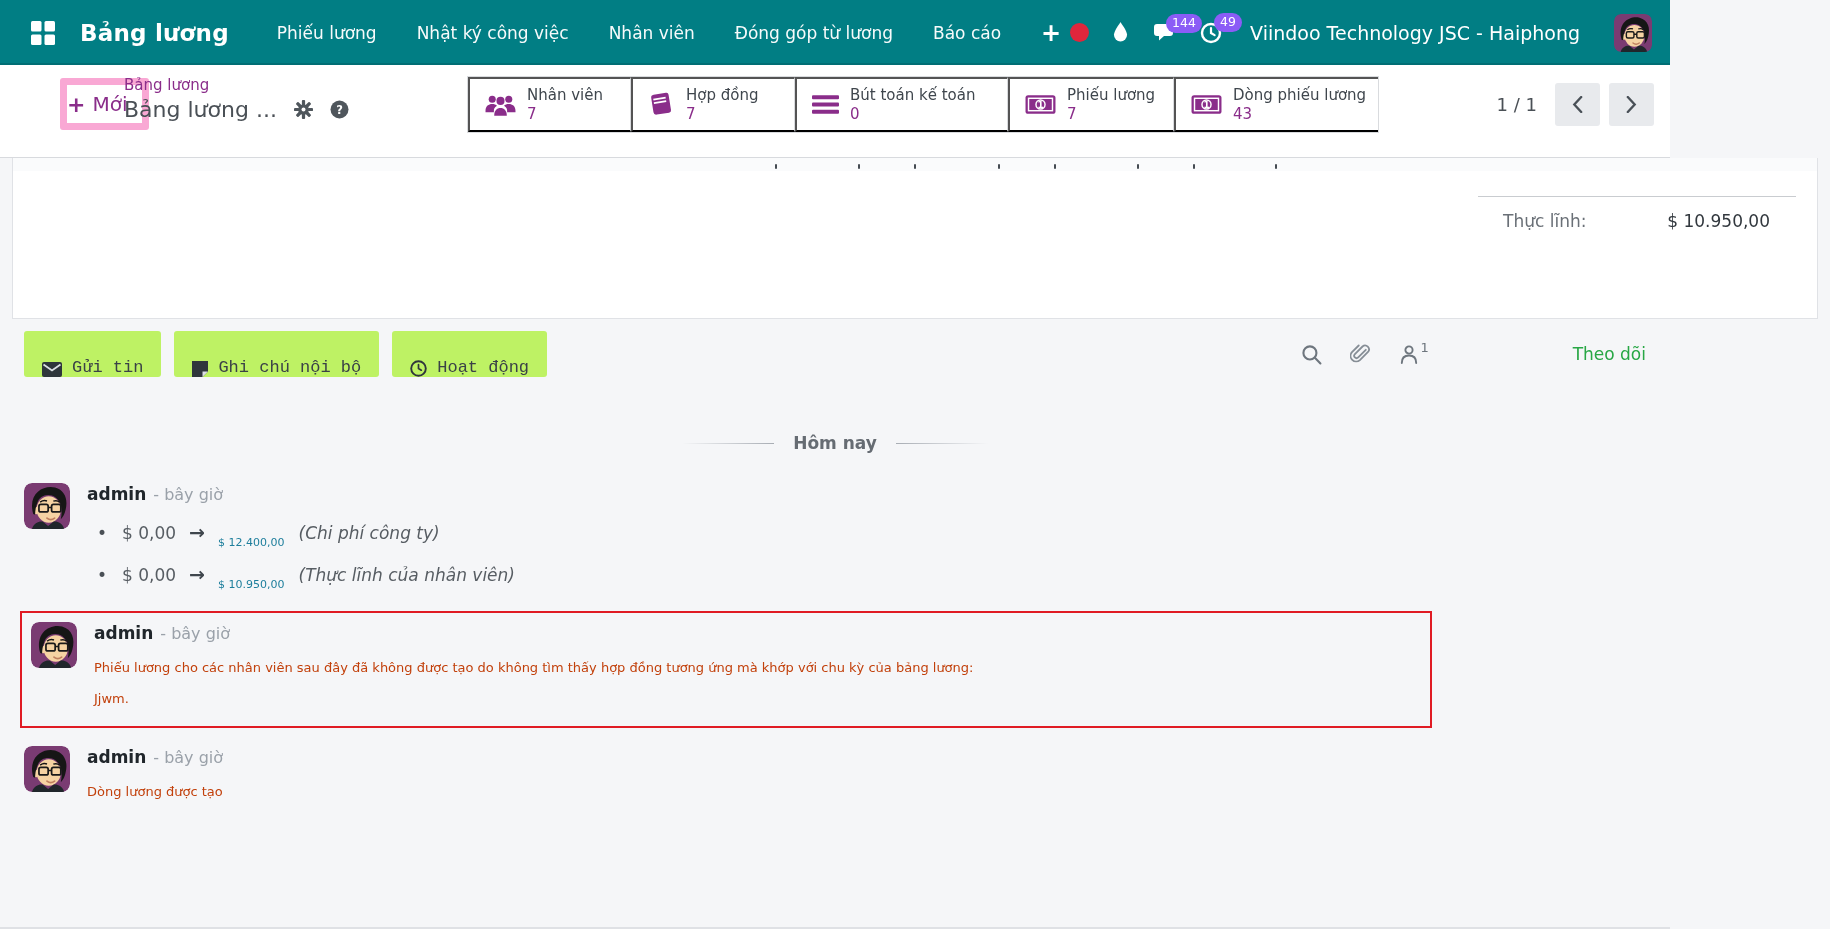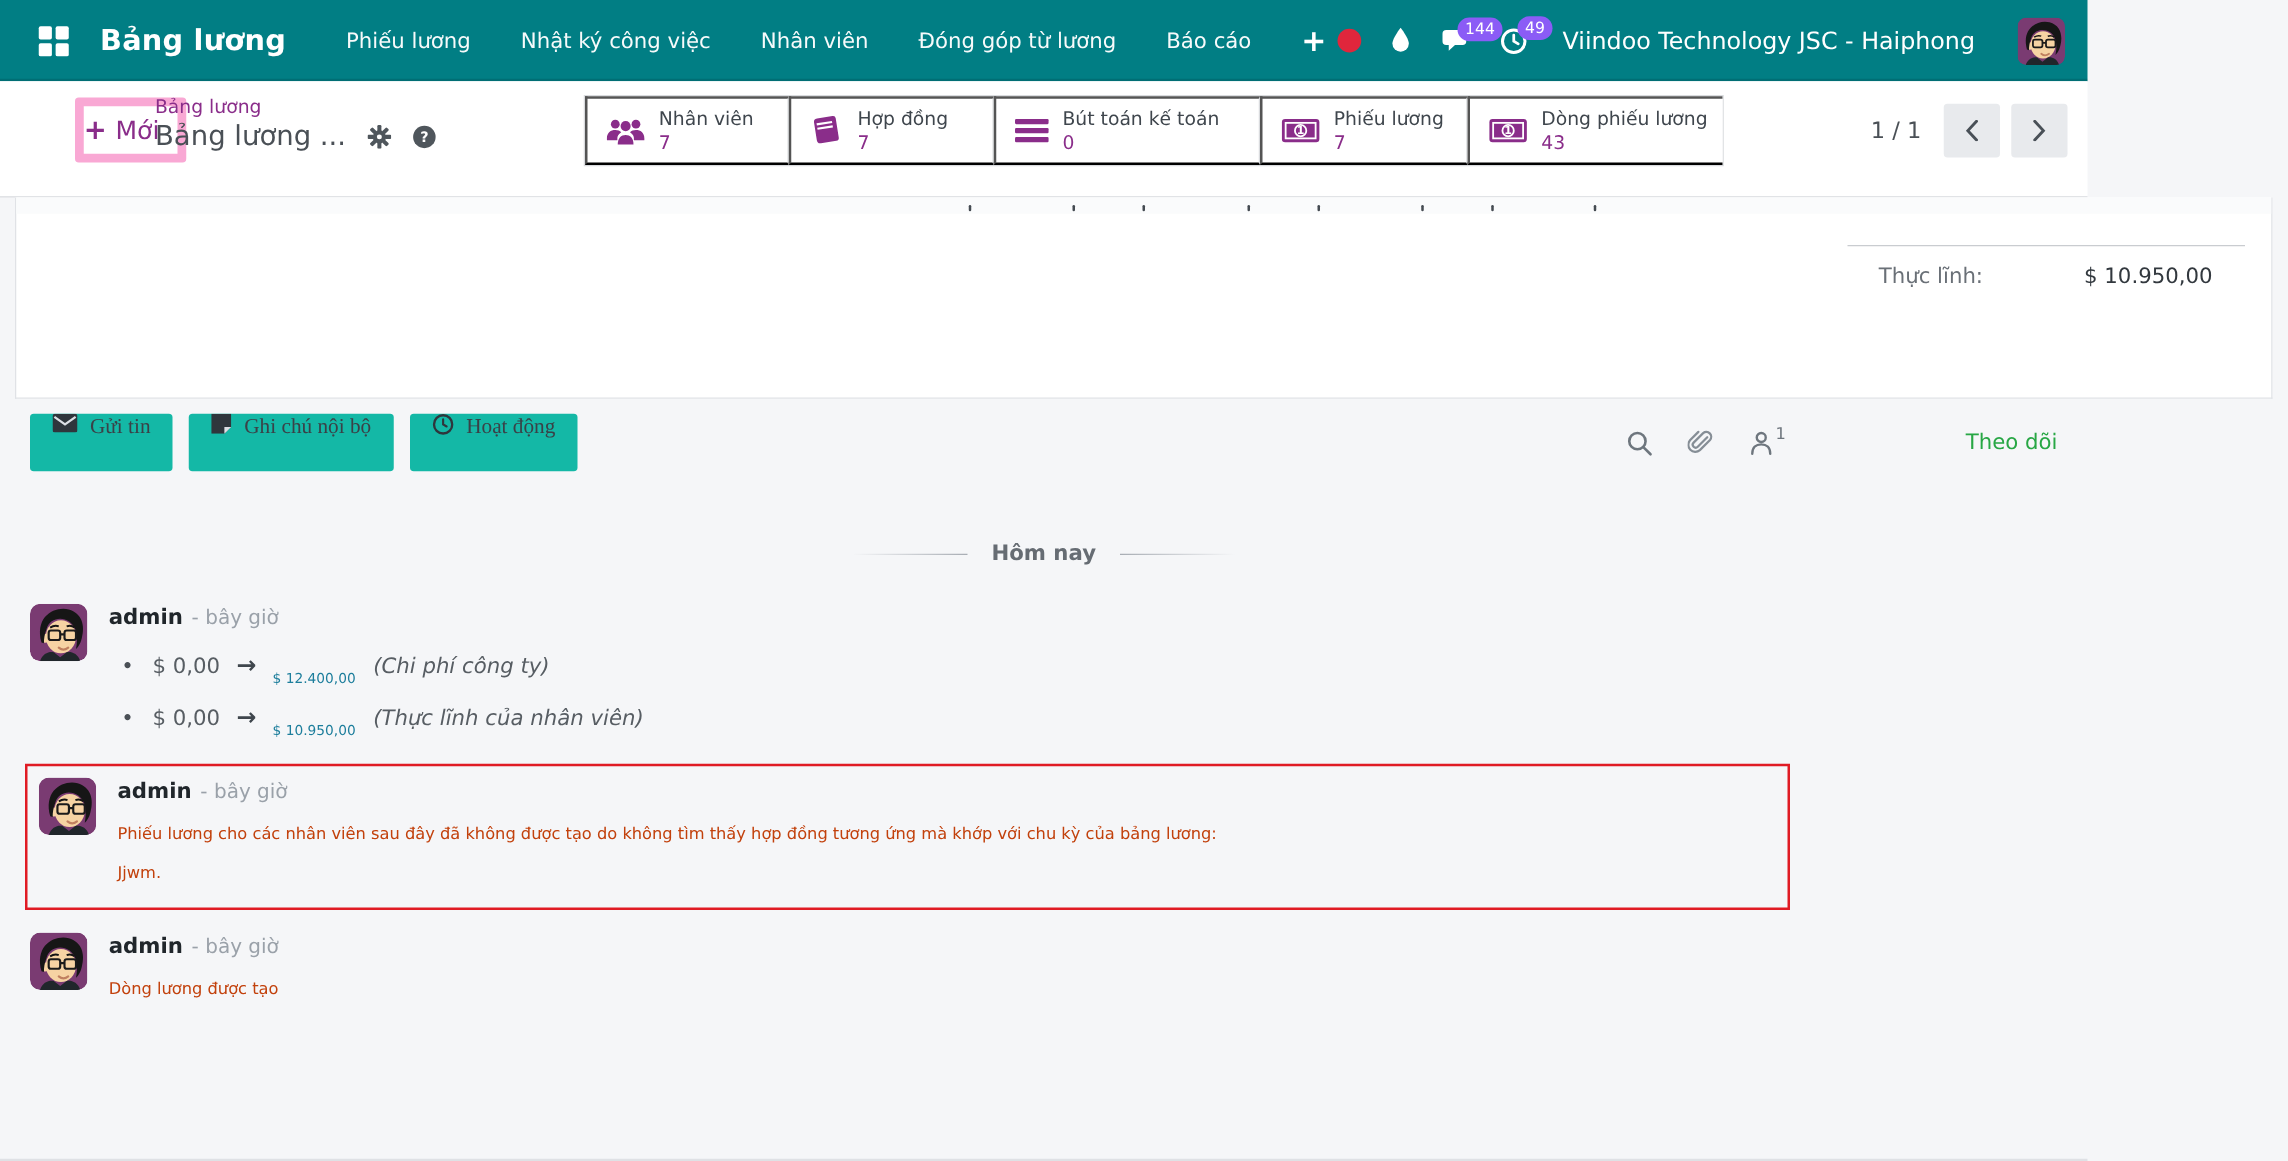--- a/index.html
+++ b/index.html
@@ -62,23 +62,23 @@
   .cm1{left:762px}.cm2{left:845px}.cm3{left:901px}.cm4{left:985px}
   .cm5{left:1041px}.cm6{left:1124px}.cm7{left:1180px}.cm8{left:1262px}
   .net-row { position:absolute; left:1465px; top:38px; width:318px; border-top:1px solid #c9ccd0;
              display:flex; justify-content:space-between; padding:14px 26px 0 25px; }
   .net-label { font-size:17px; color:#6a7077; }
   .net-value { font-size:17px; color:#32383e; }
 
   
   .chatter { position:absolute; top:319px; left:0; right:0; bottom:0; padding-top:12px; }
   .chatter-bar { display:flex; align-items:center; padding:0 24px; height:46px; }
-  .c-btn { height:46px; background:#14b8a6; border:none; border-radius:3px; padding:0 18px;
-           font-size:17px; color:#3a4147; display:flex; align-items:flex-start; gap:10px; cursor:pointer;
-           margin-right:13px; font-family:Liberation Serif, serif; white-space:nowrap; }
+  .c-btn { height:46px; background:#bef264; border:none; border-radius:3px; padding:0 18px;
+           font-size:17px; color:#3a4147; display:flex; align-items:flex-end; gap:10px; cursor:pointer;
+           margin-right:13px; font-family:Liberation Mono, monospace; white-space:nowrap; }
   .c-btn .cicon { display:flex; }
   .tools { margin-left:auto; display:flex; align-items:center; gap:28px; }
   .tool { display:flex; align-items:flex-start; cursor:pointer; }
   .follower-sup { font-size:13px; color:#6e767e; margin:-4px 0 0 2px; }
   .follow-link { margin-left:116px; font-size:17px; color:#28a745; cursor:pointer; white-space:nowrap; }
 
   .date-divider { margin-top:56px; display:flex; align-items:center; justify-content:center; gap:19px; }
   .dline { width:92px; height:1px; background:linear-gradient(to right, rgba(160,165,172,0), #a8adb4); }
   .dline.right { background:linear-gradient(to left, rgba(160,165,172,0), #a8adb4); }
   .dtext { font-size:17px; font-weight:bold; color:#666c73; }

